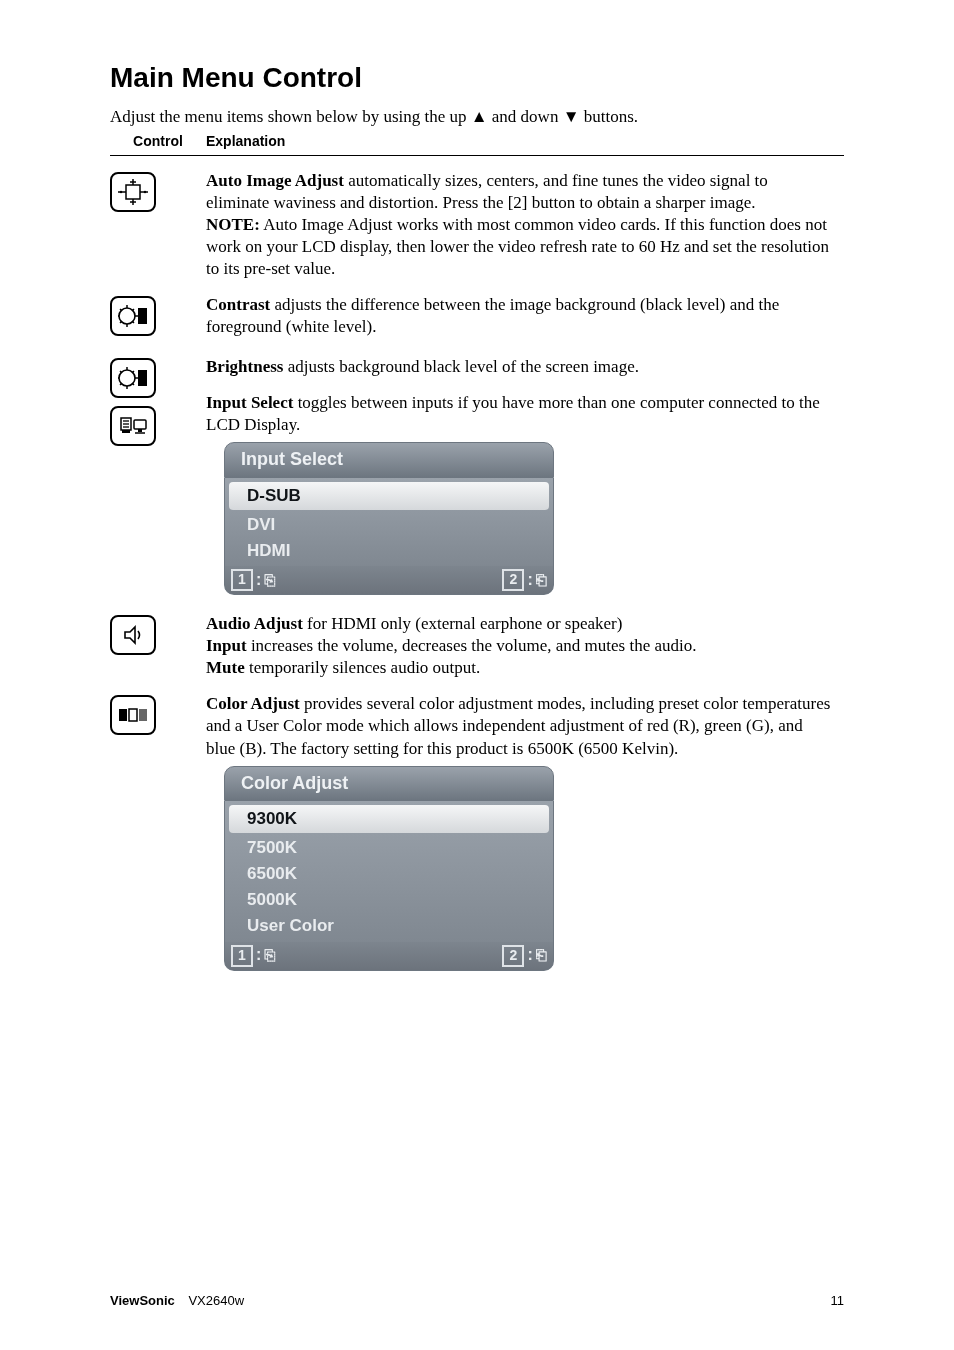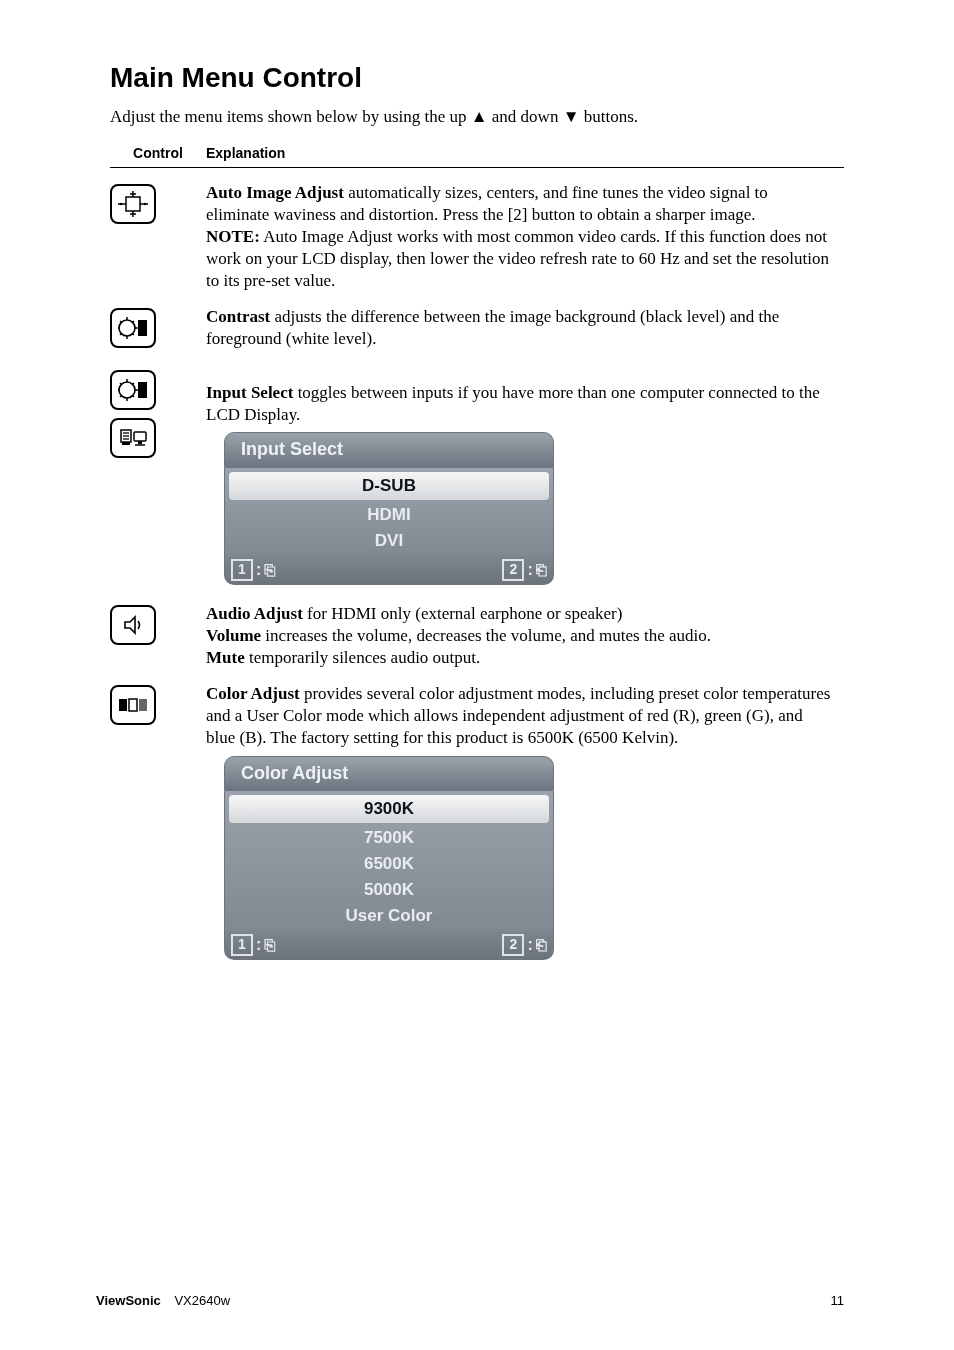--- a/index.html
+++ b/index.html
@@ -14,21 +14,21 @@
     color: #000;
     position: relative;
   }
   h1 {
     font-family: Arial, Helvetica, sans-serif;
     font-size: 28px;
     font-weight: bold;
     margin: 0 0 10px 0;
   }
   .intro {
-    margin: 0 0 16px 0;
+    margin: 0 0 4px 0;
   }
   .header-row {
     font-family: Arial, Helvetica, sans-serif;
     font-size: 14px;
     font-weight: bold;
     display: flex;
     margin-bottom: 4px;
   }
   .header-row .col1 { width: 96px; text-align: center; }
   .hr {
@@ -82,21 +82,20 @@
     font-family: Arial, Helvetica, sans-serif;
     font-weight: bold;
     font-size: 17px;
     border-left: 1px solid #6d7680;
     border-right: 1px solid #6d7680;
     padding: 2px 0;
   }
   .osd-item {
     padding: 2px 22px;
     color: #e9ecef;
-    text-align: center;
   }
   .osd-item.selected {
     background: linear-gradient(#f5f6f7, #d5d8db);
     color: #101418;
     border-radius: 4px;
     margin: 2px 4px;
     padding: 3px 18px;
   }
   .osd-footer {
     display: flex;
@@ -126,21 +125,21 @@
     text-align: center;
     font-size: 14px;
     color: #e9ecef;
   }
   .farrow {
     font-size: 14px;
   }
   .footer {
     position: absolute;
     bottom: 40px;
-    left: 96px;
+    left: 110px;
     right: 110px;
     display: flex;
     justify-content: space-between;
     font-family: Arial, Helvetica, sans-serif;
     font-size: 13px;
   }
   .footer .brand { font-weight: bold; }
 </style>
 </head>
 <body>
@@ -225,28 +224,29 @@
         <line x1="5" y1="9" x2="11" y2="9" stroke="#000" stroke-width="1.3"></line>
         <line x1="5" y1="12" x2="11" y2="12" stroke="#000" stroke-width="1.3"></line>
         <rect x="4" y="15" width="8" height="3" fill="#000"></rect>
         <rect x="16" y="5" width="12" height="9" rx="1" fill="none" stroke="#000" stroke-width="1.5"></rect>
         <rect x="20" y="14" width="4" height="3" fill="#000"></rect>
         <line x1="17" y1="18" x2="27" y2="18" stroke="#000" stroke-width="1.5"></line>
       </svg>
     </div>
   </div>
   <div class="text-col">
+    <p><b>Brightness</b><span> adjusts background black level of the screen image.</span></p>
     <p style="margin-top:14px;"><b>Input Select</b><span> toggles between inputs if you have more than one computer connected to the LCD Display.</span></p>
 
     <div class="osd-card">
       <div class="osd-title">Input Select</div>
       <div class="osd-body">
         <div class="osd-item selected">D-SUB</div>
+        <div class="osd-item">DVI</div>
         <div class="osd-item">HDMI</div>
-        <div class="osd-item">DVI</div>
       </div>
       <div class="osd-footer">
         <span class="grp">
             <span class="key">1</span>
             <span>:</span>
             <span class="farrow">⎘</span>
           </span>
         <span class="grp">
             <span class="key">2</span>
             <span>:</span>
@@ -261,21 +261,21 @@
   <div class="icon-col">
     <div class="icon-box">
       <svg width="24" height="22" viewBox="0 0 24 22">
         <path d="M4 8 L9 8 L14 3 L14 19 L9 14 L4 14 Z" fill="none" stroke="#000" stroke-width="1.6"></path>
         <path d="M17 7 Q20 11 17 15" fill="none" stroke="#000" stroke-width="1.6"></path>
       </svg>
     </div>
   </div>
   <div class="text-col">
     <p><b>Audio Adjust</b><span> for HDMI only (external earphone or speaker)</span></p>
-    <p><b>Volume</b><span> increases the volume, decreases the volume, and mutes the audio.</span></p>
+    <p><b>Input</b><span> increases the volume, decreases the volume, and mutes the audio.</span></p>
     <p><b>Mute</b><span> temporarily silences audio output.</span></p>
   </div>
 </div>
 
 <div class="row">
   <div class="icon-col">
     <div class="icon-box">
       <svg width="32" height="20" viewBox="0 0 32 20">
         <rect x="2" y="4" width="8" height="12" fill="#000"></rect>
         <rect x="12" y="4" width="8" height="12" fill="none" stroke="#000" stroke-width="1.5"></rect>

